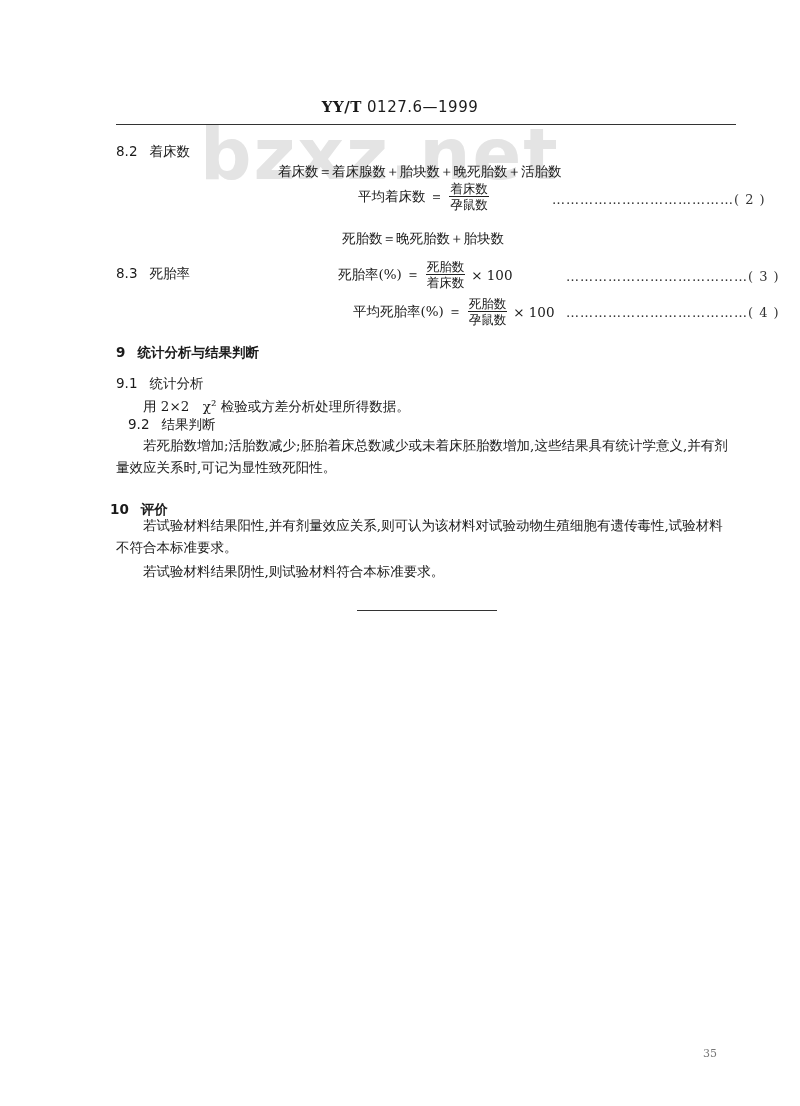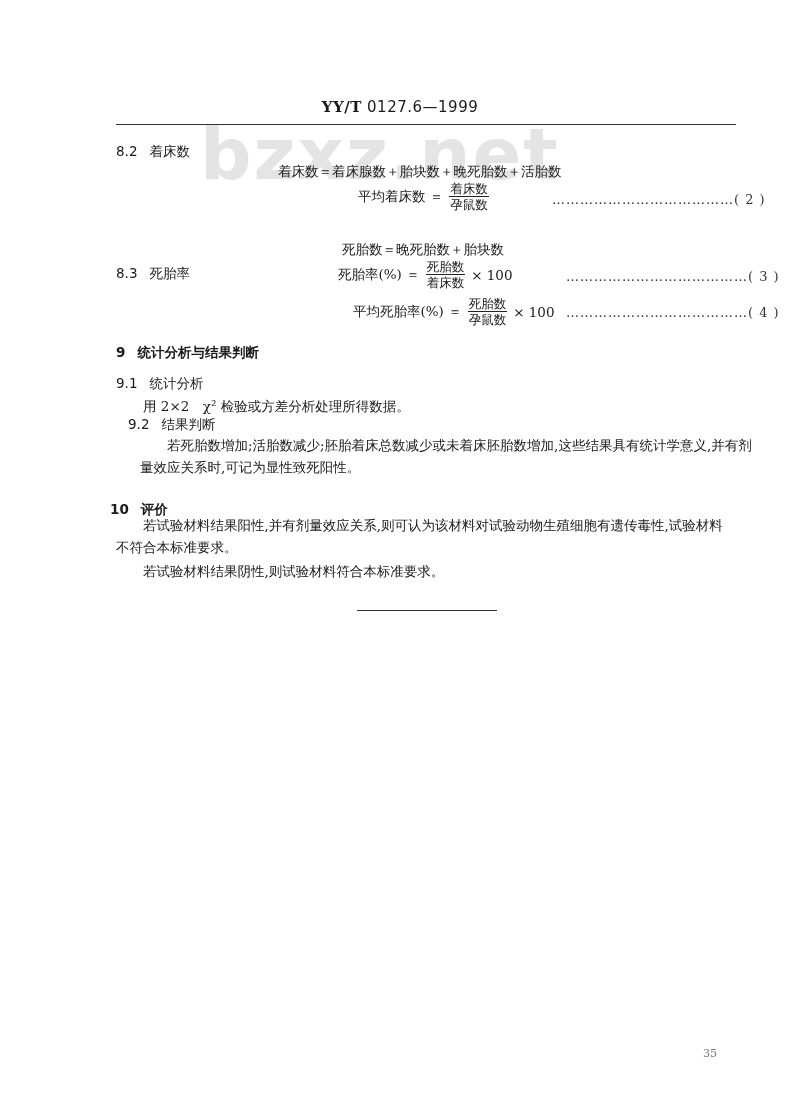--- a/index.html
+++ b/index.html
@@ -57,21 +57,21 @@
       <span class="d">孕鼠数</span>
     </span>
   </div>
   <div class="abs lead" style="left:552px; top:192px;">
     <span>…………………………………</span><span>( 2 )</span>
   </div>
 
   <div class="abs sec" style="left:116px; top:222px;margin-top:45px;">
     <span class="num">8.3</span><span>死胎率</span>
   </div>
-  <div class="abs eq" style="left:342px; top:241px;">死胎数＝晚死胎数＋胎块数</div>
+  <div class="abs eq" style="left:342px; top:230px;">死胎数＝晚死胎数＋胎块数</div>
   <div class="abs eq" style="left:338px; top:260px;">
     <span>死胎率(%) ＝</span>
     <span class="frac">
       <span class="n">死胎数</span>
       <span class="d">着床数</span>
     </span>
     <span>× 100</span>
   </div>
   <div class="abs lead" style="left:566px; top:269px;">
     <span>…………………………………</span><span>( 3 )</span>
@@ -91,21 +91,21 @@
   <div class="abs sec bold" style="left:116px; top:346px;">
     <span class="num">9</span><span>统计分析与结果判断</span>
   </div>
   <div class="abs sec" style="left:116px; top:377px;">
     <span class="num">9.1</span><span>统计分析</span>
   </div>
   <div class="abs plain" style="left:143px; top:398px;">用 2×2　χ² 检验或方差分析处理所得数据。</div>
   <div class="abs sec" style="left:116px; top:418px;margin-left:12px;">
     <span class="num">9.2</span><span>结果判断</span>
   </div>
-  <div class="abs para" style="top:434px;margin-left:24px;">若死胎数增加;活胎数减少;胚胎着床总数减少或未着床胚胎数增加,这些结果具有统计学意义,并有剂量效应关系时,可记为显性致死阳性。</div>
+  <div class="abs para" style="top:434px;">若死胎数增加;活胎数减少;胚胎着床总数减少或未着床胚胎数增加,这些结果具有统计学意义,并有剂量效应关系时,可记为显性致死阳性。</div>
 
   <div class="abs sec bold" style="left:110px; top:490px;margin-top:13px;">
     <span class="num">10</span><span>评价</span>
   </div>
   <div class="abs para" style="top:560px;">若试验材料结果阴性,则试验材料符合本标准要求。</div>
   <div class="abs para" style="top:514px;">若试验材料结果阳性,并有剂量效应关系,则可认为该材料对试验动物生殖细胞有遗传毒性,试验材料不符合本标准要求。</div>
 
   <div class="abs end-rule"></div>
 
   <div class="abs page-num">35</div>

